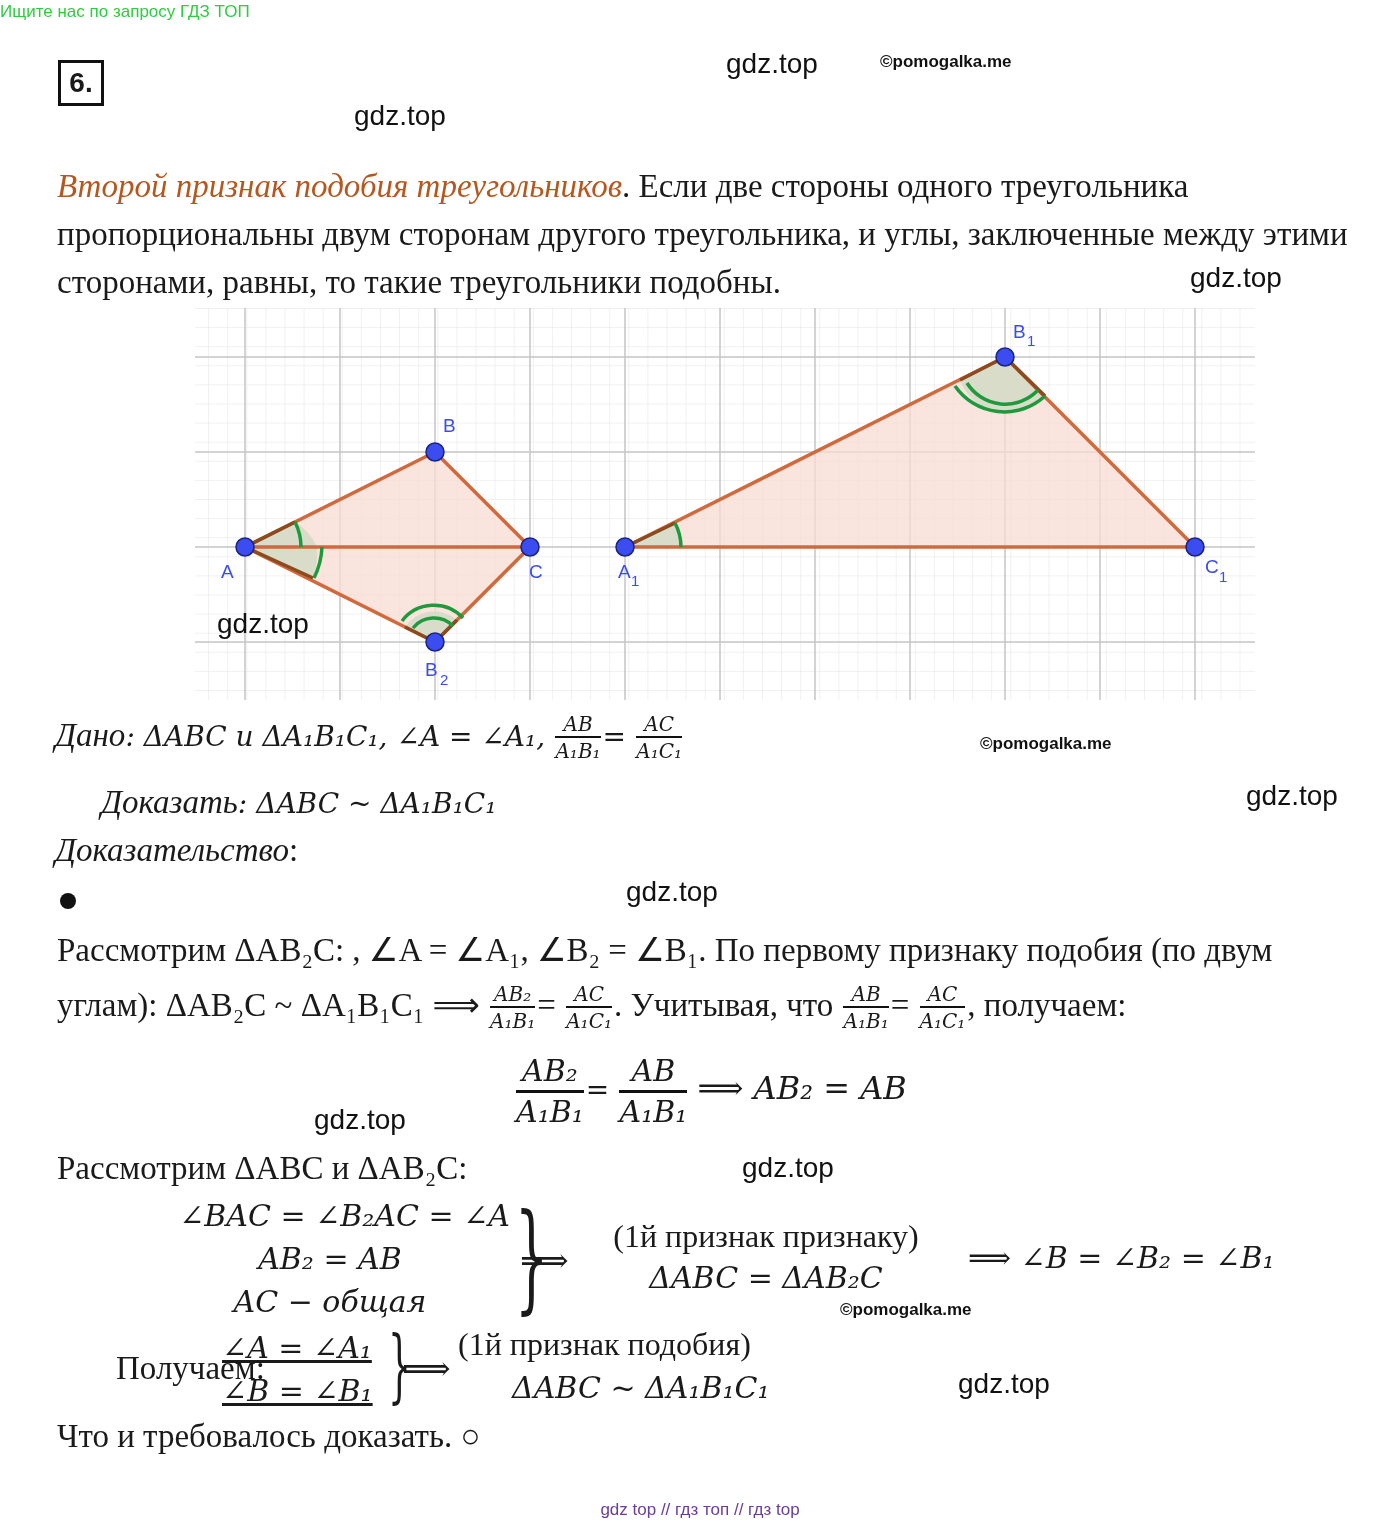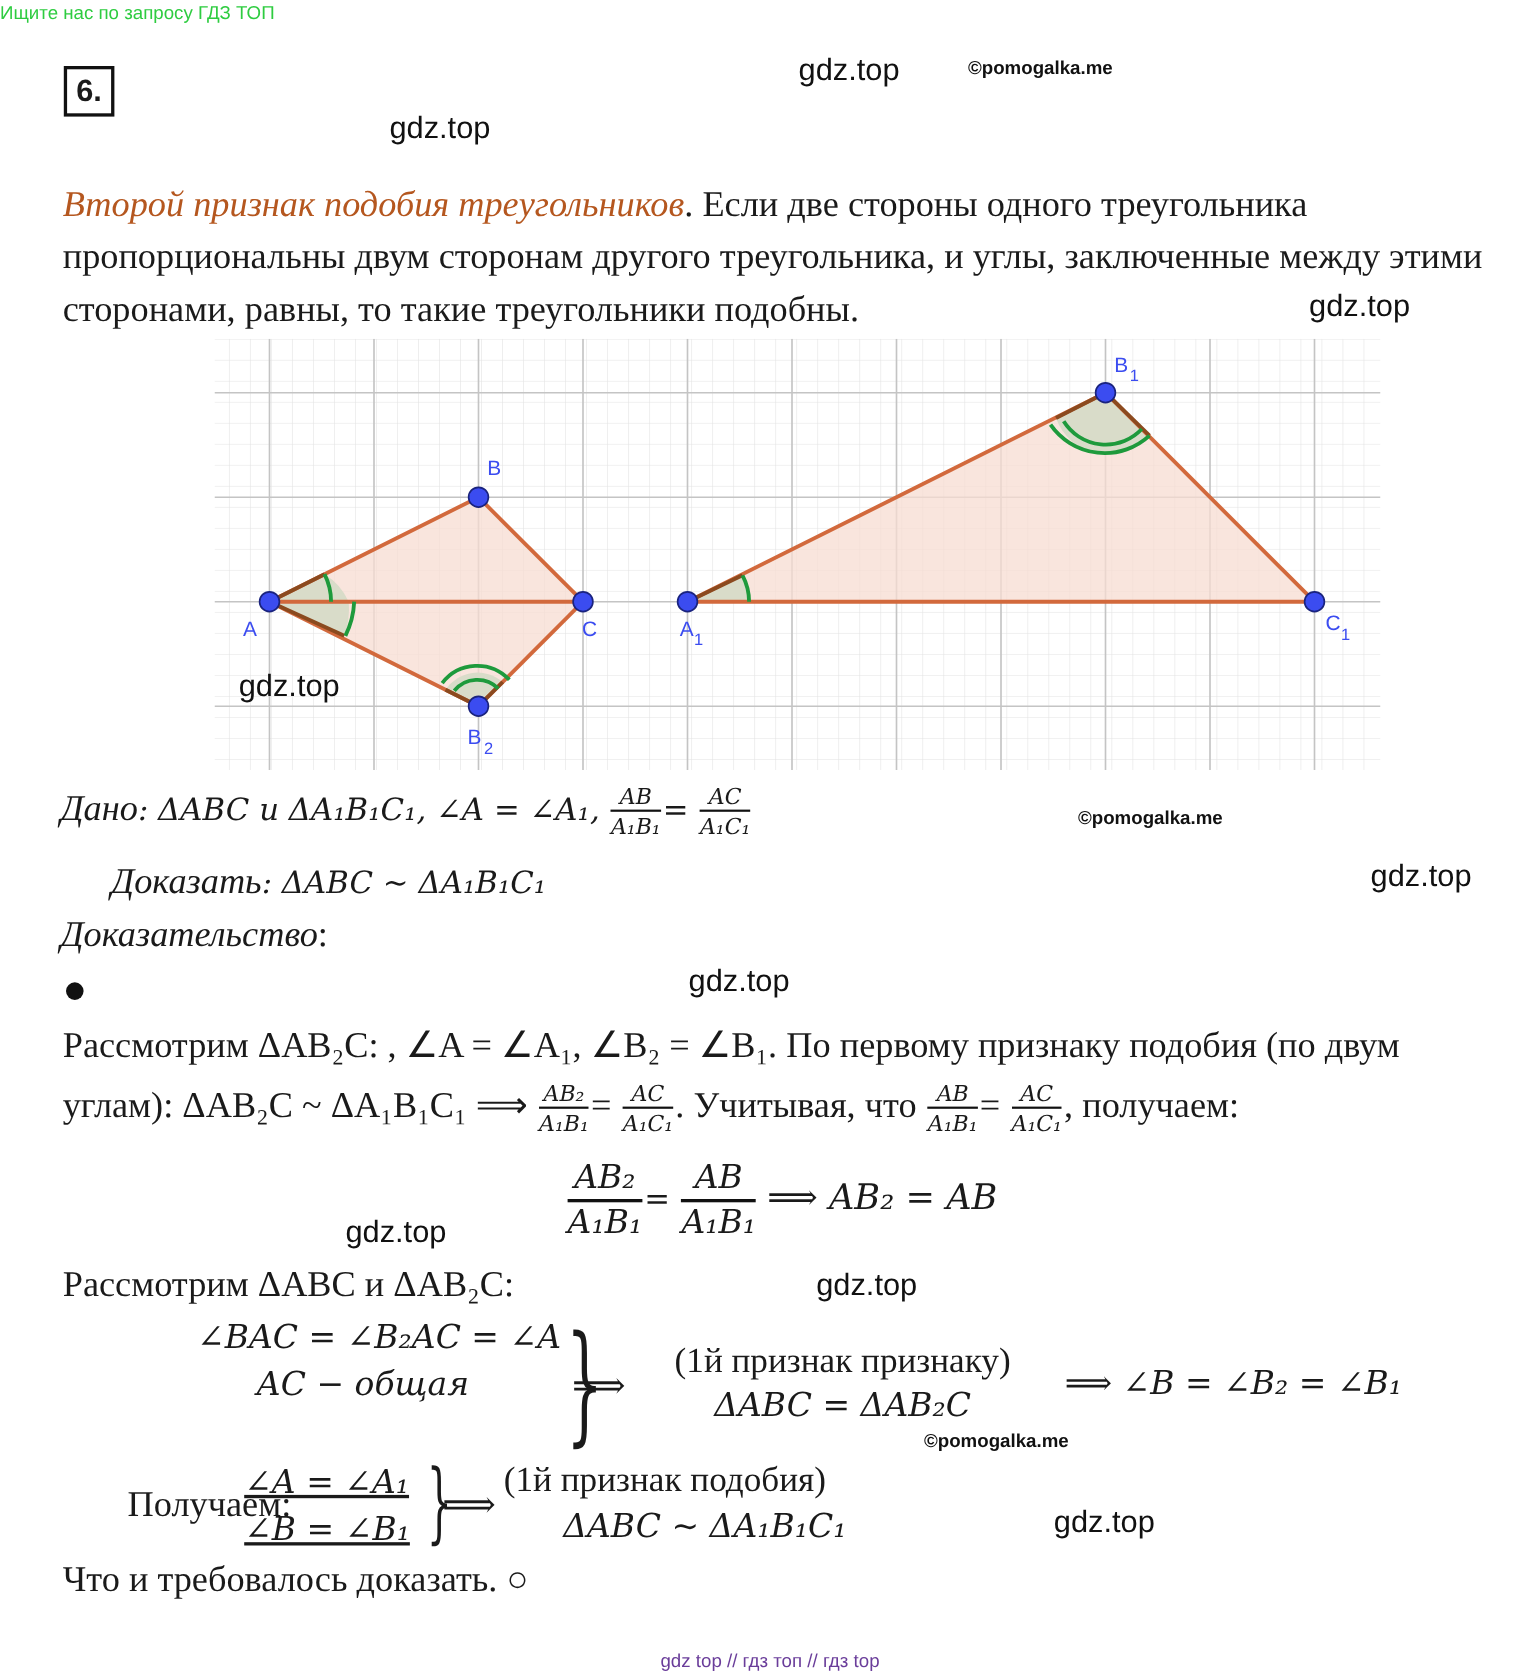--- a/index.html
+++ b/index.html
@@ -170,20 +170,21 @@
   <span class="frac big math"><span class="n">AB₂</span><span class="d">A₁B₁</span></span><span class="math">=</span>
   <span class="frac big math"><span class="n">AB</span><span class="d">A₁B₁</span></span>
   <span class="math" style="font-size:32px;">⟹ AB₂ = AB</span>
 </div>
 <div class="abs wm" style="left:314px;top:1104px;">gdz.top</div>
 
 <div class="abs line" style="left:57px;top:1150px;">Рассмотрим ΔABC и ΔAB₂C:</div>
 <div class="abs wm" style="left:742px;top:1152px;">gdz.top</div>
 <div class="abs brace-col" style="left:150px;top:1194px;width:360px;">
   <div style="text-align:right;">∠BAC = ∠B₂AC = ∠A</div>
+  <div>AB₂ = AB</div>
   <div>AC − общая</div>
 </div>
 <div class="abs" style="left:494px;top:1198px;font-size:118px;line-height:118px;font-family:'DejaVu Serif',serif;transform:scaleX(0.45);">}</div>
 <div class="abs math" style="left:520px;top:1240px;font-size:34px;">⟹</div>
 <div class="abs" style="left:576px;top:1218px;text-align:center;width:380px;font-size:32px;">(1й признак признаку)</div>
 <div class="abs math" style="left:576px;top:1260px;text-align:center;width:380px;font-size:30px;">ΔABC = ΔAB₂C</div>
 <div class="abs math" style="left:968px;top:1240px;font-size:30px;">⟹ ∠B = ∠B₂ = ∠B₁</div>
 <div class="abs wm-small" style="left:840px;top:1300px;">©pomogalka.me</div>
 
 <div class="abs line" style="left:72px;top:1350px;margin-left:44px;">Получаем:</div>

